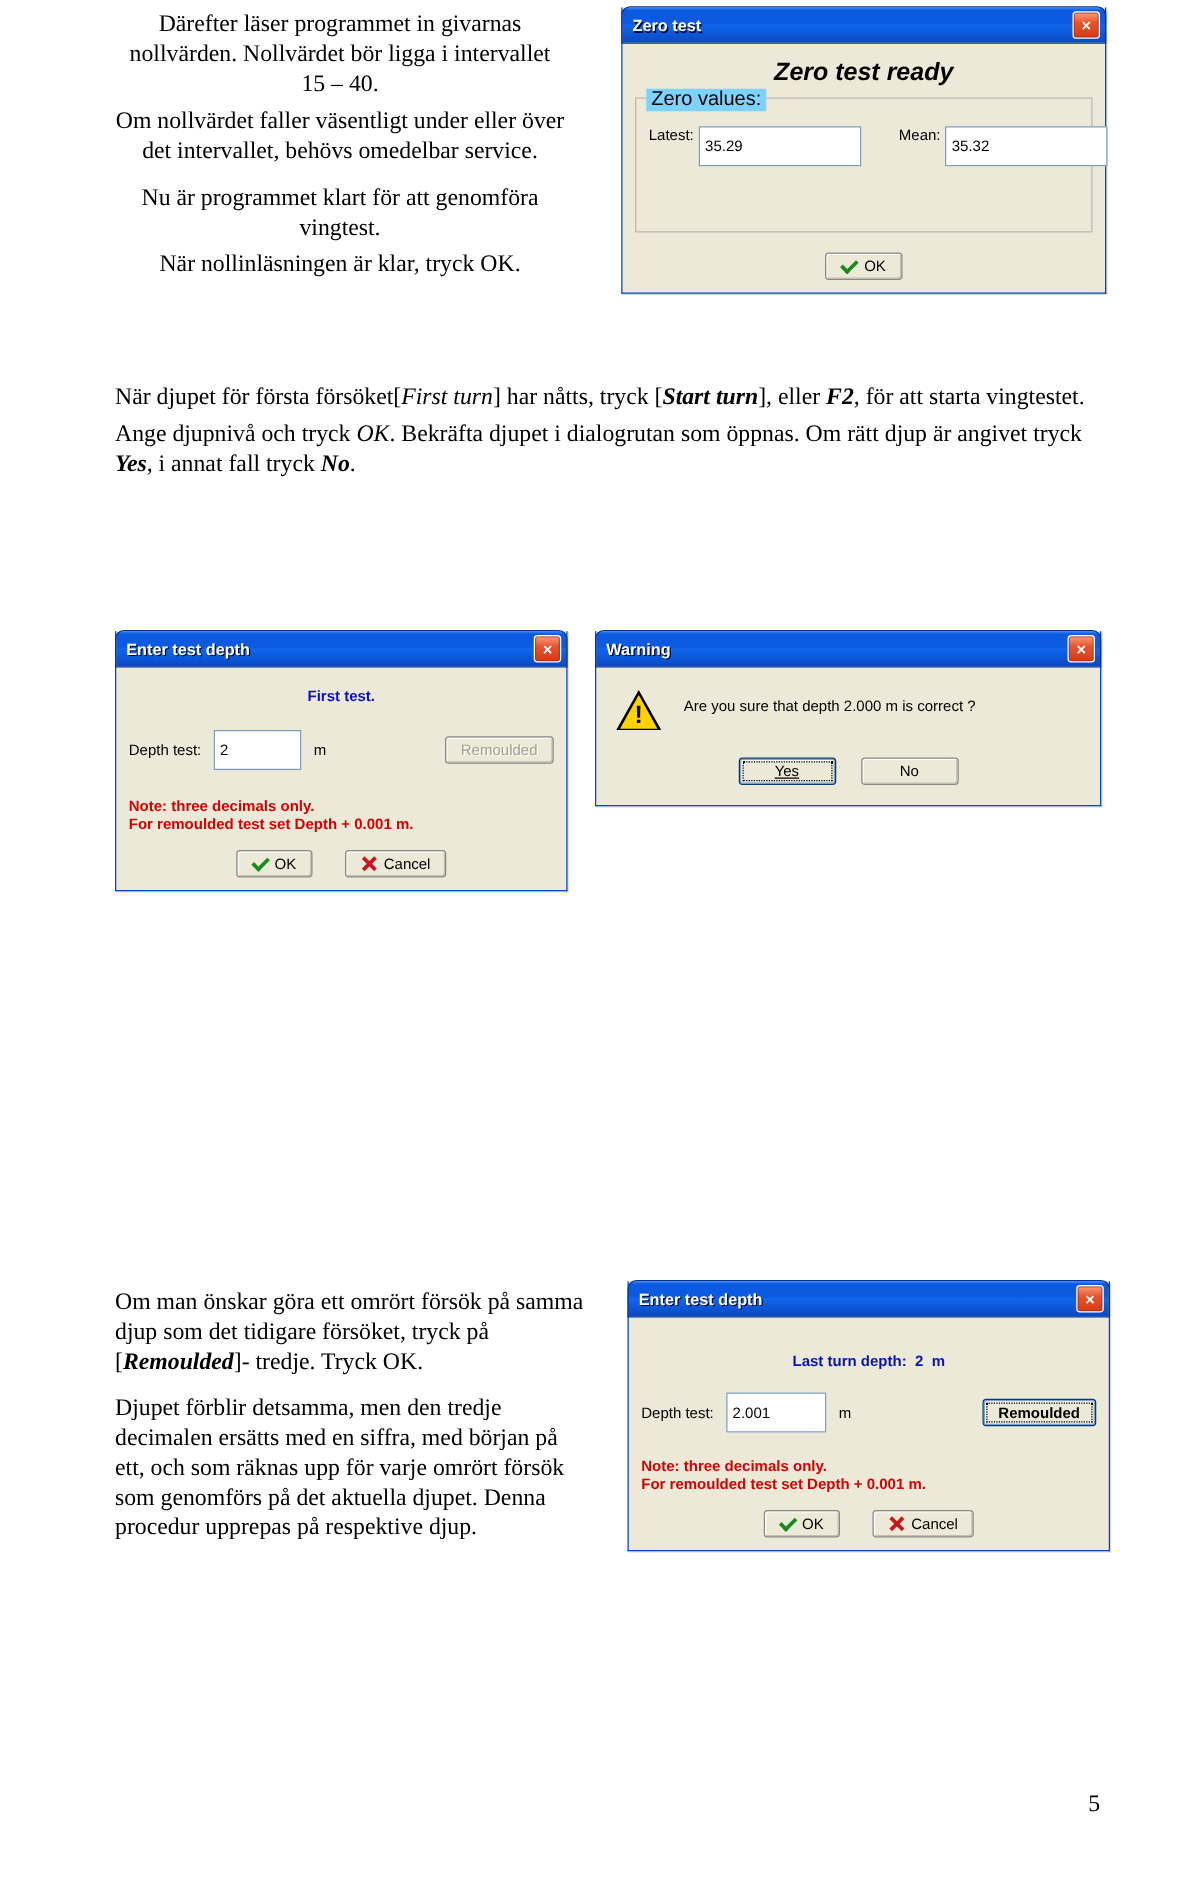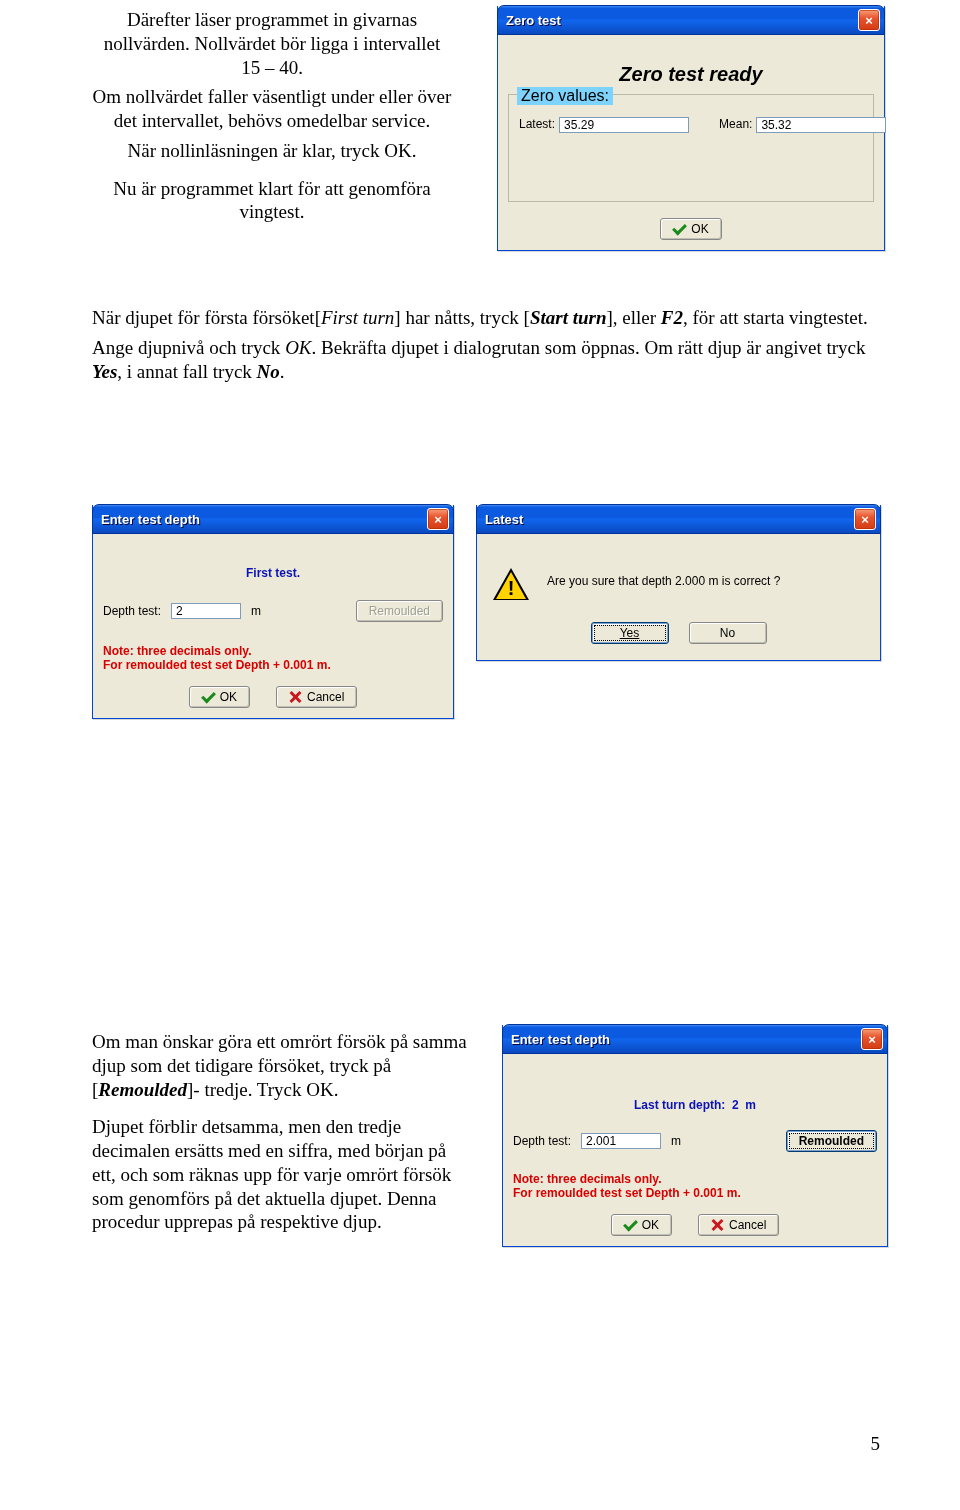--- a/index.html
+++ b/index.html
@@ -62,21 +62,21 @@
     background: linear-gradient(to bottom, #3f8cf3 0%, #0b5adf 8%, #0b5adf 45%, #1066ee 50%, #0a49c0 100%);
     color: #fff;
     font-weight: bold;
     font-size: 13px;
     display: flex;
     align-items: center;
     padding: 0 4px 0 8px;
     border-radius: 7px 7px 0 0;
     border: 1px solid #003399;
     border-bottom: 1px solid #003399;
-    margin: -1px -1px 16px -1px;
+    margin: -1px -1px 0 -1px;
   }
   .titlebar .title-text { flex: 1; text-shadow: 1px 1px 0 #003; }
   .close-x {
     width: 20px; height: 20px;
     background: linear-gradient(to bottom, #f7a07a 0%, #e8542e 40%, #d33c15 100%);
     border: 1px solid #fff;
     border-radius: 3px;
     display: flex; align-items: center; justify-content: center;
     box-shadow: inset 0 0 0 1px rgba(180,40,0,.6);
     cursor: default;
@@ -104,21 +104,21 @@
   }
   .xp-field {
     flex: 1;
     display: flex;
     flex-direction: row;
     gap: 4px;
   }
   .xp-input {
     background: #fff;
     border: 1px solid #7f9db9;
-    height: 16px;
+    height: 32px;
     padding: 1px 4px;
     font-family: Tahoma, Arial, sans-serif;
     font-size: 12px;
     box-sizing: border-box;
     width: 130px;
   }
   .xp-button {
     background: #ece9d8;
     border: 1px solid #888;
     border-radius: 3px;
@@ -214,25 +214,25 @@
 
 <div class="page">
 
   <div class="left-col-1 body-text">
     <p>
       <span>Därefter läser programmet in givarnas nollvärden. Nollvärdet bör ligga i intervallet 15 – 40.</span>
     </p>
     <p>
       <span>Om nollvärdet faller väsentligt under eller över det intervallet, behövs omedelbar service.</span>
     </p>
-    <p>
-      <span>När nollinläsningen är klar, tryck OK.</span>
-    </p>
     <p style="margin-top:14px">
       <span>Nu är programmet klart för att genomföra vingtest.</span>
+    </p>
+    <p>
+      <span>När nollinläsningen är klar, tryck OK.</span>
     </p>
   </div>
 
   <div id="dlg-zero" class="dialog">
     <div class="titlebar">
       <span class="title-text">Zero test</span>
       <div class="close-x">
           <span>×</span>
         </div>
     </div>
@@ -297,21 +297,21 @@
         <button class="xp-button">
           <span class="cross-icon"></span>
           <span>Cancel</span>
         </button>
       </div>
     </div>
   </div>
 
   <div id="dlg-warn" class="dialog">
     <div class="titlebar">
-      <span class="title-text">Latest</span>
+      <span class="title-text">Warning</span>
       <div class="close-x">
           <span>×</span>
         </div>
     </div>
     <div class="dialog-body" style="padding:18px 16px 16px 16px">
       <div style="display:flex; gap:18px; align-items:flex-start; margin-bottom:22px">
         <div class="warn-icon">
           <div class="tri"></div>
             <div class="tri-in"></div>
             <div class="bang">!</div>

